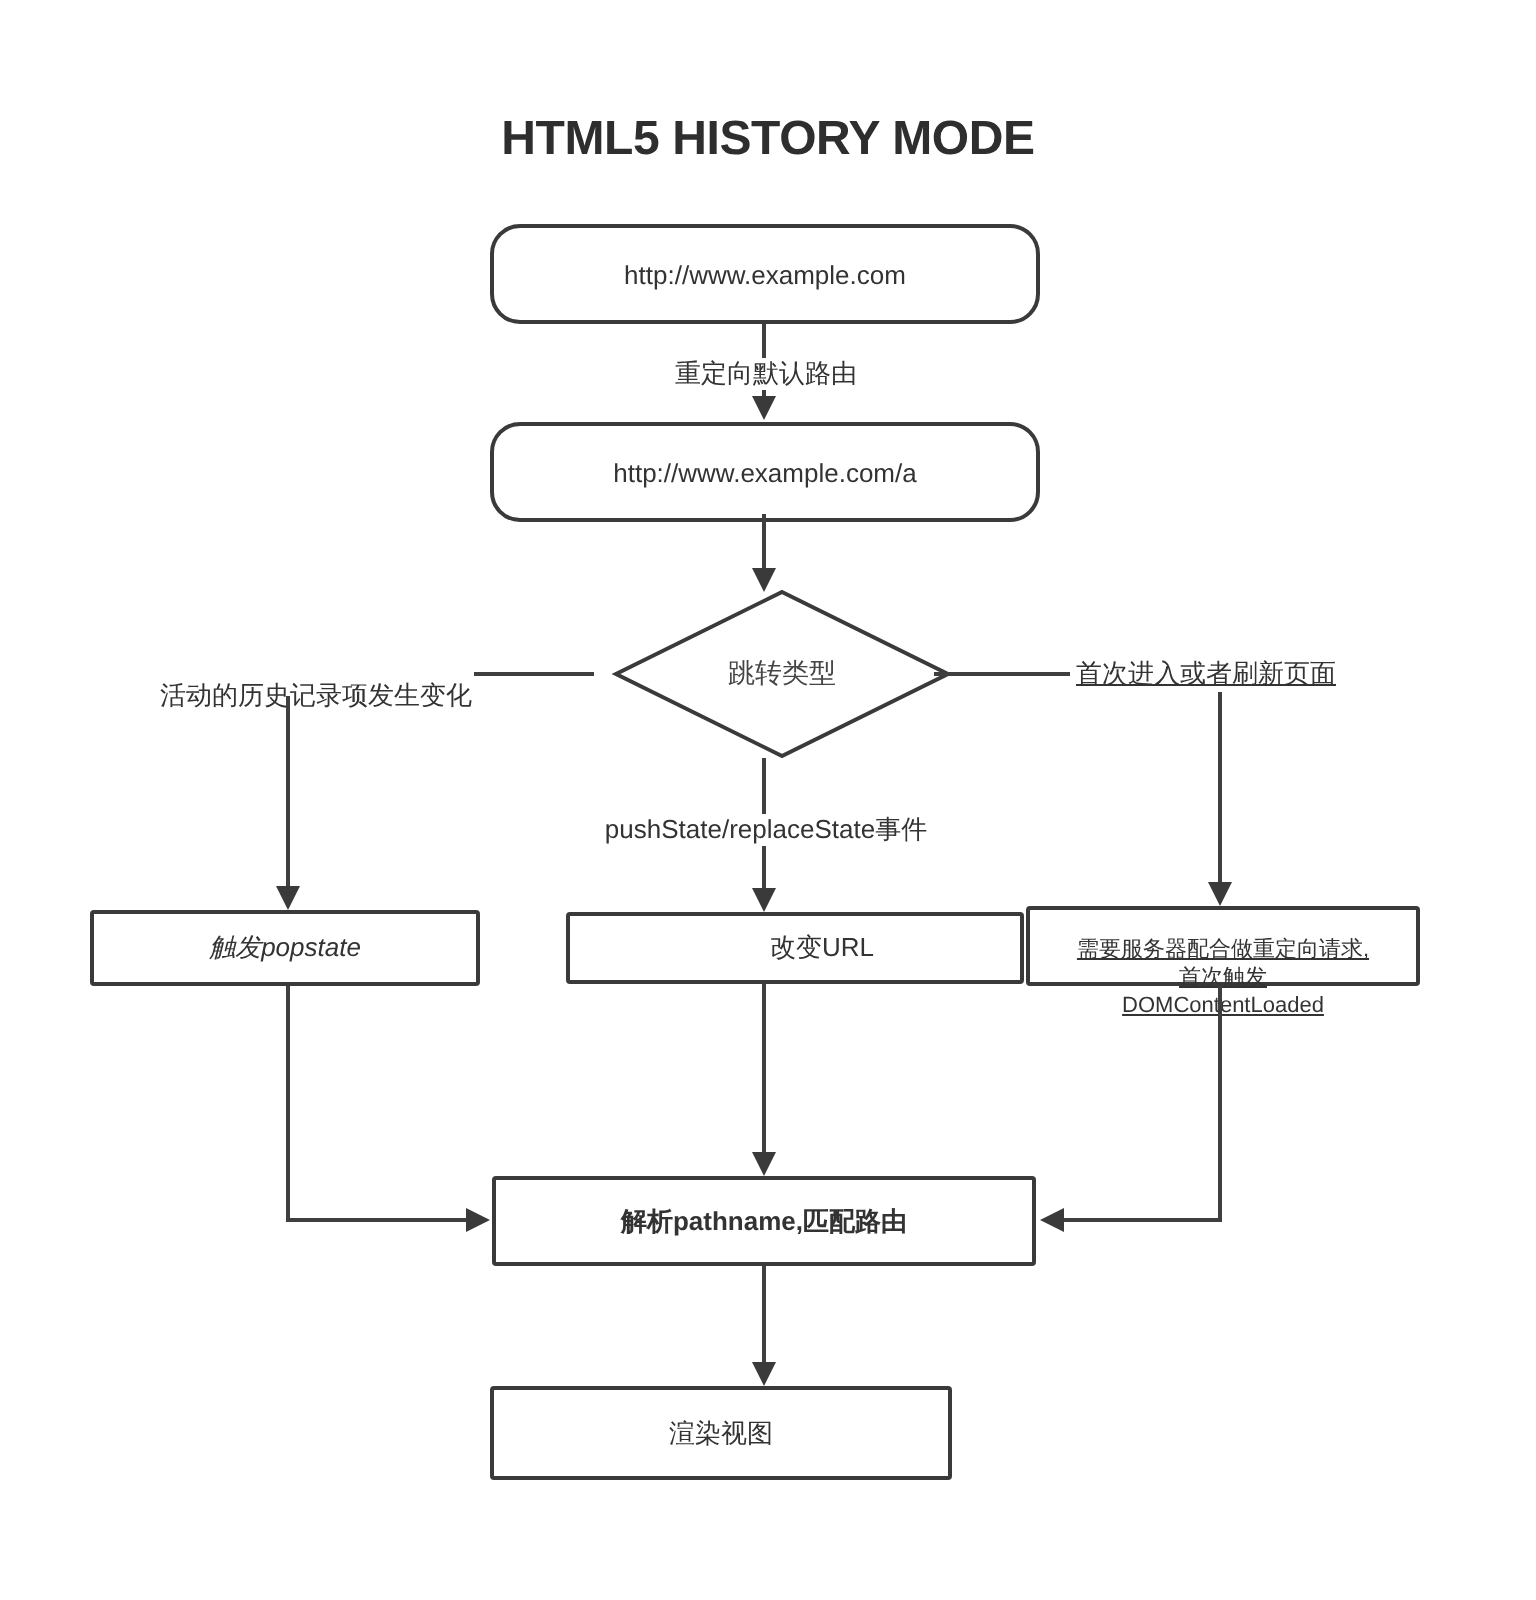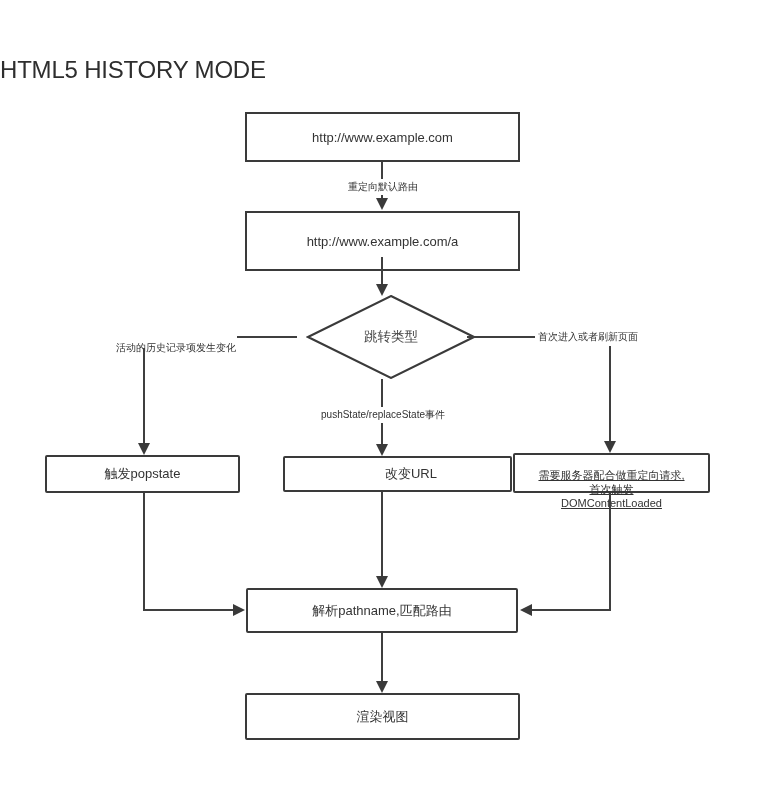--- a/index.html
+++ b/index.html
@@ -2,44 +2,44 @@
 <html><head>
 <meta charset="utf-8">
 <style>
   * { margin:0; padding:0; box-sizing:border-box; }
   html,body { background:#ffffff; }
   body { font-family:"Liberation Sans", sans-serif; color:#333333; }
   .canvas { position:relative; width:768px; height:800px; background:#ffffff; overflow:hidden; }
 
   .title {
     position:absolute; left:0; top:56px; width:100%;
-    text-align:left; font-size:24px; font-weight:normal;
+    text-align:center; font-size:24px; font-weight:bold;
     color:#2e2e2e; letter-spacing:-0.2px;
   }
 
   .box {
-    position:absolute; border:2px solid #3a3a3a; border-radius:0;
+    position:absolute; border:2px solid #3a3a3a; border-radius:15px;
     background:#ffffff; display:flex; align-items:center; justify-content:center;
     font-size:13px; color:#333333; text-align:center;
   }
   .box.small { border-radius:2px; }
   .box.server {
     align-items:flex-start; font-size:11px; line-height:14px;
     white-space:pre-line; padding-top:13px; overflow:visible;text-decoration:underline;
   }
 
   .line { position:absolute; background:#3f3f3f; }
 
   .arrow { position:absolute; width:0; height:0; }
   .arrow.down  { border-left:6px solid transparent; border-right:6px solid transparent; border-top:12px solid #3a3a3a; }
   .arrow.right { border-top:6px solid transparent; border-bottom:6px solid transparent; border-left:12px solid #3a3a3a; }
   .arrow.left  { border-top:6px solid transparent; border-bottom:6px solid transparent; border-right:12px solid #3a3a3a; }
 
   .elabel {
-    position:absolute; font-size:10px; line-height:16px; color:#333333;
+    position:absolute; font-size:13px; line-height:16px; color:#333333;
     background:#ffffff; padding:0 3px; white-space:nowrap;
   }
   .center-x { transform:translateX(-50%); }
   .right-anchor { transform:translateX(-100%);margin-top:11px; }
 
   .diamond { position:absolute; }
   .diamond svg { display:block; }
   .dlabel {
     position:absolute; left:0; top:0; width:100%; height:100%;
     display:flex; align-items:center; justify-content:center;
@@ -52,62 +52,62 @@
 <div class="canvas">
 
   <div class="title">HTML5 HISTORY MODE</div>
 
   <div class="box" style="left:245px; top:112px; width:275px; height:50px;">http://www.example.com</div>
 
   <div class="line" style="left:381px; top:162px; width:2px; height:36px;"></div>
   <div class="elabel center-x" style="left:383px; top:179px;">重定向默认路由</div>
   <div class="arrow down" style="left:376px; top:198px;"></div>
 
-  <div class="box" style="left:245px; top:211px; width:275px; height:60px;">http://www.example.com/a</div>
+  <div class="box" style="left:245px; top:211px; width:275px; height:50px;">http://www.example.com/a</div>
 
   <div class="line" style="left:381px; top:257px; width:2px; height:28px;"></div>
   <div class="arrow down" style="left:376px; top:284px;"></div>
 
   <div class="diamond" style="left:306px; top:295px; width:170px; height:84px;">
     <svg width="170" height="84" viewBox="0 0 170 84">
       <polygon points="85,1 168,42 85,83 2,42" fill="#ffffff" stroke="#3a3a3a" stroke-width="2"></polygon>
     </svg>
     <div class="dlabel">跳转类型</div>
   </div>
 
   <div class="line" style="left:237px; top:336px; width:60px; height:2px;"></div>
   <div class="elabel right-anchor" style="left:239px; top:329px;">活动的历史记录项发生变化</div>
   <div class="line" style="left:143px; top:348px; width:2px; height:95px;"></div>
   <div class="arrow down" style="left:138px; top:443px;"></div>
-  <div class="box small" style="left:45px; top:455px; width:195px; height:38px;">触发popstate</div>
+  <div class="box small" style="left:45px; top:455px; width:195px; height:38px;font-style:italic;">触发popstate</div>
 
   <div class="line" style="left:381px; top:379px; width:2px; height:65px;"></div>
   <div class="elabel center-x" style="left:383px; top:407px;text-align:right;">pushState/replaceState事件</div>
   <div class="arrow down" style="left:376px; top:444px;"></div>
   <div class="box small" style="left:283px; top:456px; width:229px; height:36px;padding-left:27px;">改变URL</div>
 
   <div class="line" style="left:467px; top:336px; width:70px; height:2px;"></div>
-  <div class="elabel" style="left:535px; top:329px;">首次进入或者刷新页面</div>
+  <div class="elabel" style="left:535px; top:329px;text-decoration:underline;">首次进入或者刷新页面</div>
   <div class="line" style="left:609px; top:346px; width:2px; height:95px;"></div>
   <div class="arrow down" style="left:604px; top:441px;"></div>
   <div class="box small server" style="left:513px; top:453px; width:197px; height:40px;">需要服务器配合做重定向请求,
 首次触发
 DOMContentLoaded</div>
 
   <div class="line" style="left:143px; top:493px; width:2px; height:118px;"></div>
   <div class="line" style="left:143px; top:609px; width:90px; height:2px;"></div>
   <div class="arrow right" style="left:233px; top:604px;"></div>
 
   <div class="line" style="left:381px; top:492px; width:2px; height:86px;"></div>
   <div class="arrow down" style="left:376px; top:576px;"></div>
 
   <div class="line" style="left:609px; top:493px; width:2px; height:118px;"></div>
   <div class="line" style="left:532px; top:609px; width:79px; height:2px;"></div>
   <div class="arrow left" style="left:520px; top:604px;"></div>
 
-  <div class="box small" style="left:246px; top:588px; width:272px; height:45px;">解析pathname,匹配路由</div>
+  <div class="box small" style="left:246px; top:588px; width:272px; height:45px;font-weight:bold;">解析pathname,匹配路由</div>
 
   <div class="line" style="left:381px; top:633px; width:2px; height:50px;"></div>
   <div class="arrow down" style="left:376px; top:681px;"></div>
 
-  <div class="box small" style="left:245px; top:693px; width:275px; height:47px;">渲染视图</div>
+  <div class="box small" style="left:245px; top:693px; width:231px; height:47px;">渲染视图</div>
 
 </div>
 
 </body></html>

